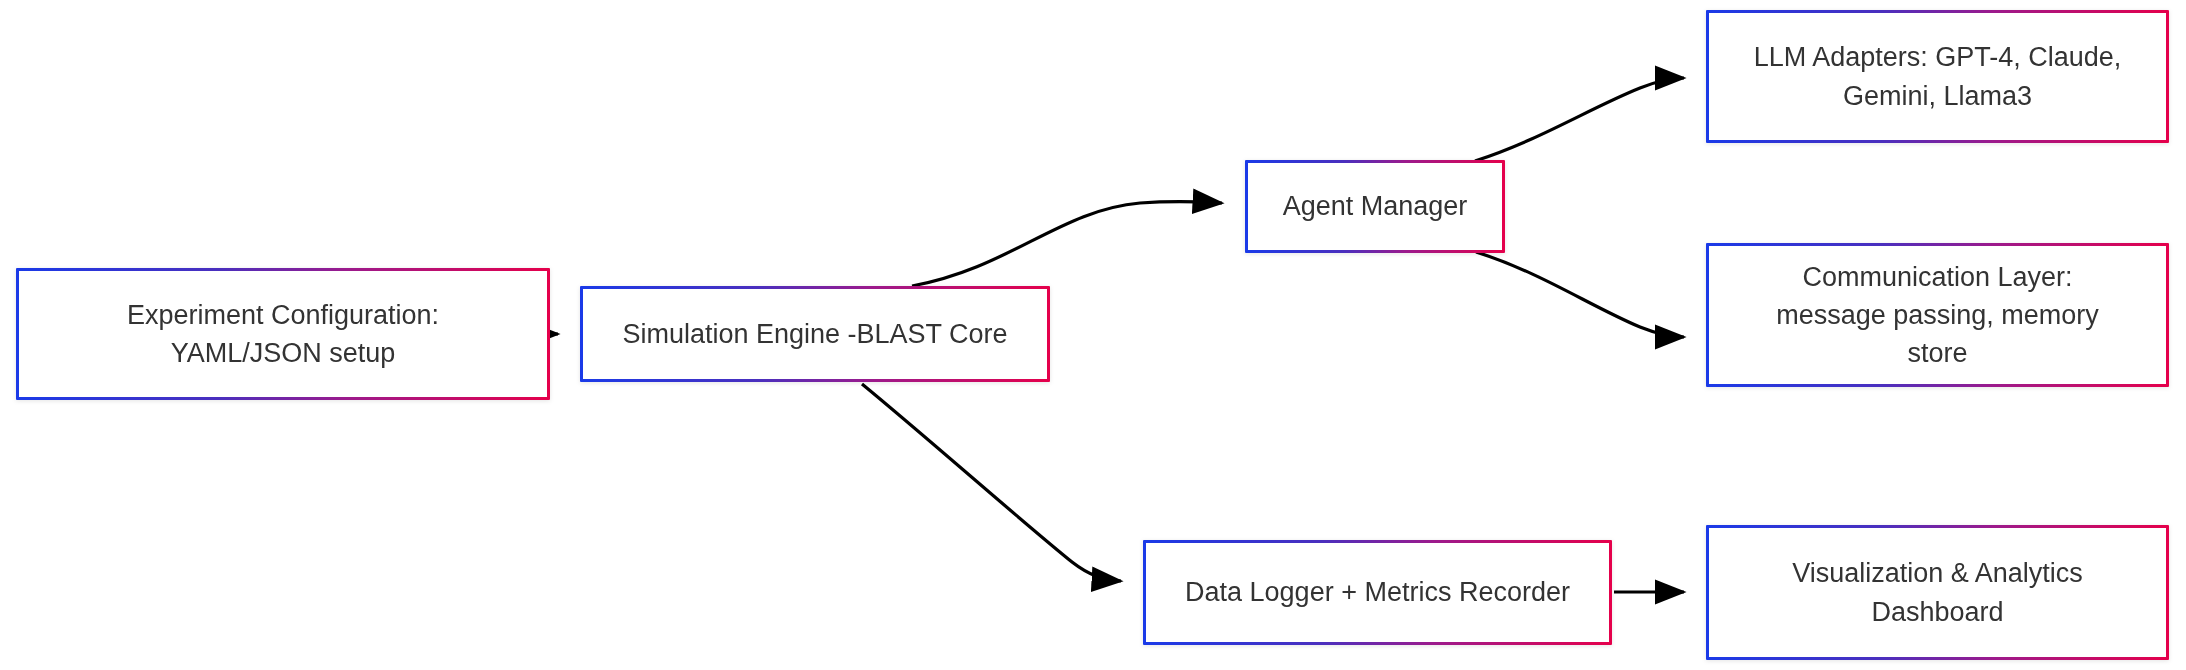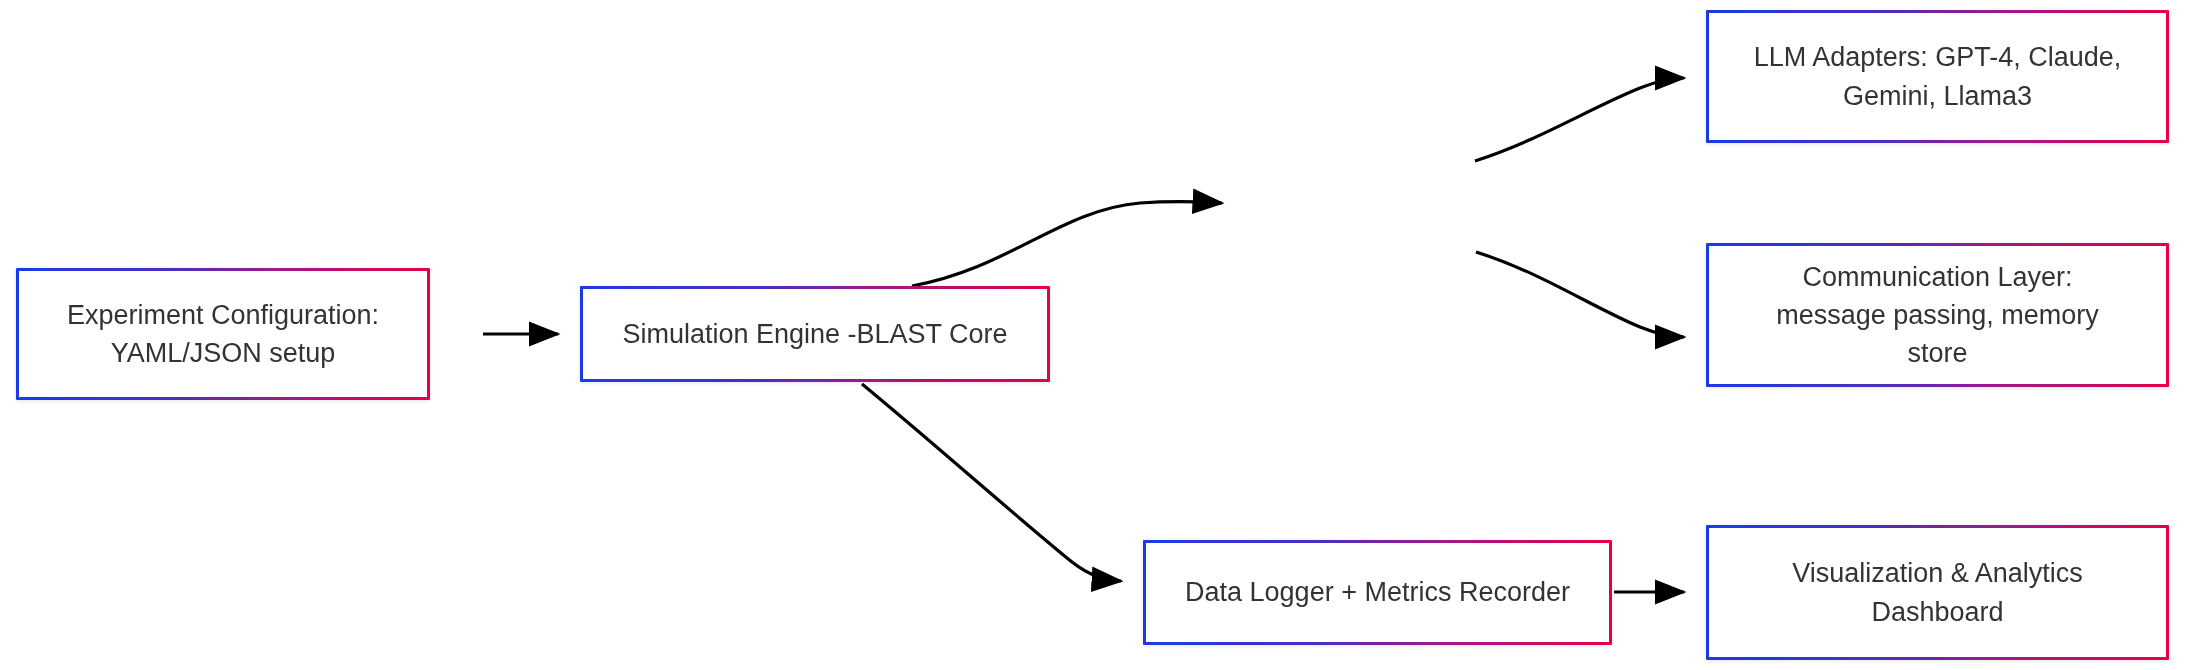--- a/index.html
+++ b/index.html
@@ -47,21 +47,21 @@
     font-weight: 400;
     padding: 4px 30px;
     filter: drop-shadow(0 1px 2px rgba(0,0,0,0.10));
   }
   .node-label {
     display: block;
     width: 100%;
     white-space: pre-line;
   }
   
-  #node-experiment-config { left: 16px;   top: 268px; width: 414px; height: 132px; text-align: center; }
+  #node-experiment-config { left: 16px;   top: 268px; width: 534px; height: 132px; text-align: center; }
   #node-simulation-engine { left: 580px;  top: 286px; width: 470px; height: 96px;  }
   #node-agent-manager     { left: 1245px; top: 160px; width: 260px; height: 93px;  }
   #node-llm-adapters      { left: 1706px; top: 10px;  width: 463px; height: 133px; }
   #node-communication     { left: 1706px; top: 243px; width: 463px; height: 144px; }
   #node-data-logger       { left: 1143px; top: 540px; width: 469px; height: 105px; }
   #node-visualization     { left: 1706px; top: 525px; width: 463px; height: 135px; }
 </style>
 </head>
 <body>
 
@@ -85,20 +85,23 @@
 
   <div class="node" id="node-experiment-config">
     <span class="node-label">Experiment Configuration:
 YAML/JSON setup</span>
   </div>
 
   <div class="node" id="node-simulation-engine">
     <span class="node-label">Simulation Engine -BLAST Core</span>
   </div>
 
+  <div class="node" id="node-agent-manager">
+    <span class="node-label">Agent Manager</span>
+  </div>
 
   <div class="node" id="node-llm-adapters">
     <span class="node-label">LLM Adapters: GPT-4, Claude,
 Gemini, Llama3</span>
   </div>
 
   <div class="node" id="node-communication">
     <span class="node-label">Communication Layer:
 message passing, memory
 store</span>

